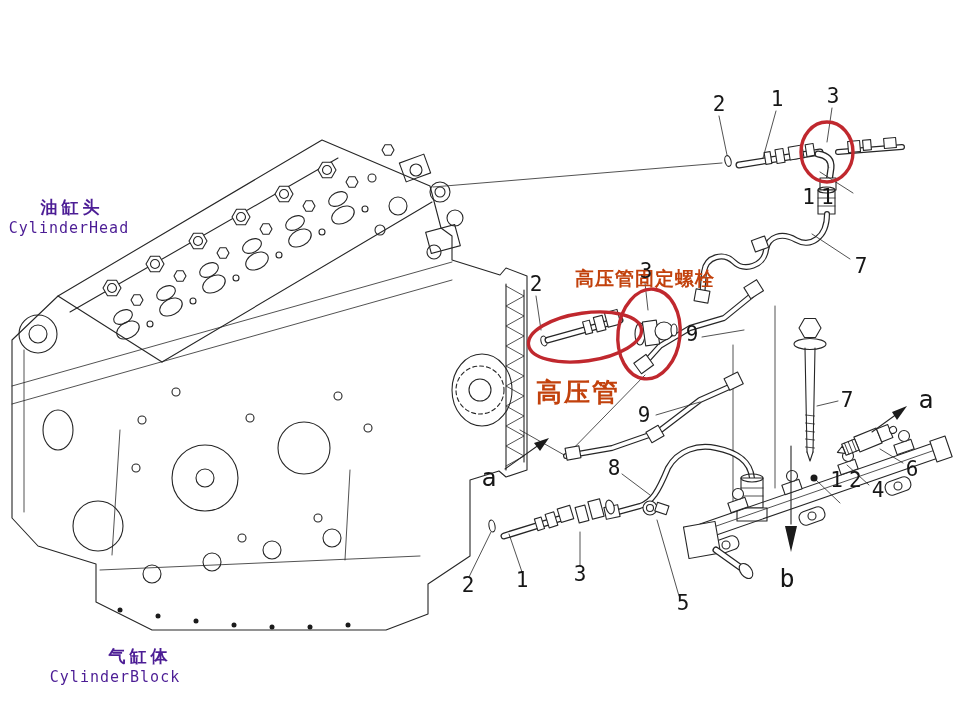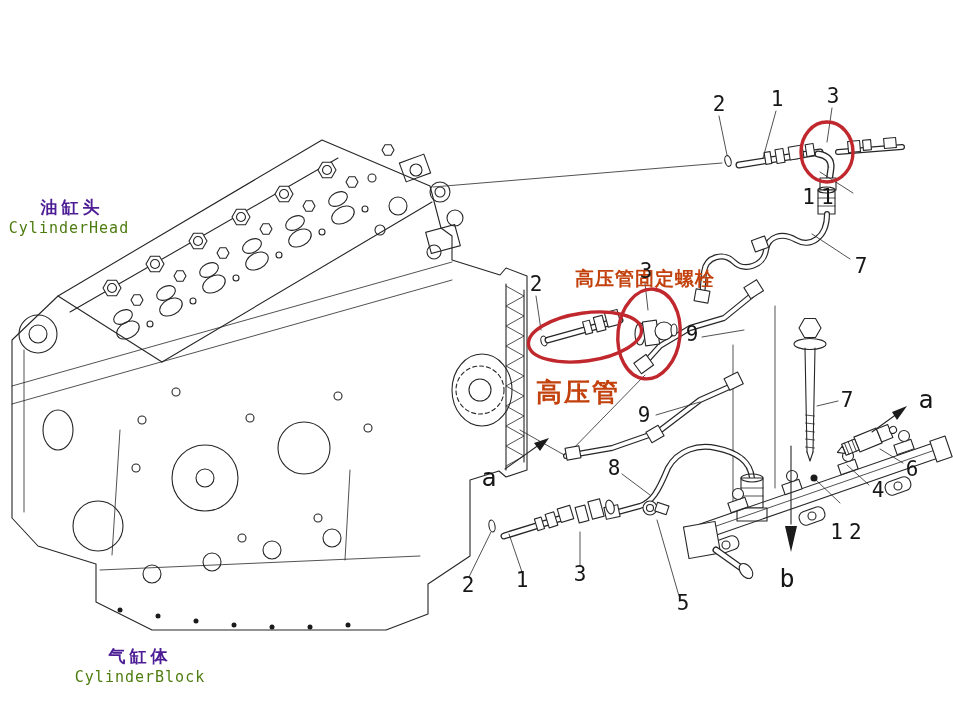--- a/index.html
+++ b/index.html
@@ -18,21 +18,21 @@
   .hl{fill:none;stroke-width:3.4;}
 
   
   .plabel{position:absolute;transform:translate(-50%,-50%);font-size:21px;color:#161616;
           white-space:nowrap;line-height:1;}
   .plabel.wide{letter-spacing:6px;padding-left:6px;}
   .plabel.letter{font-size:25px;}
   .caption-zh{position:absolute;transform:translate(-50%,-50%);font-size:17px;font-weight:bold;
           color:#4c1d95;letter-spacing:4px;white-space:nowrap;line-height:1;
           font-family:"DejaVu Sans", sans-serif;}
-  .caption-en{position:absolute;transform:translate(-50%,-50%);font-size:15px;color:#4d7c0f;
+  .caption-en{position:absolute;transform:translate(-50%,-50%);font-size:15px;color:#4c1d95;
           white-space:nowrap;line-height:1;letter-spacing:1px;}
   .red-label{position:absolute;transform:translate(-50%,-50%);color:#c2410c;font-weight:bold;
           white-space:nowrap;line-height:1;font-family:"DejaVu Sans", sans-serif;}
   .red-label.small{font-size:19px;letter-spacing:1px;}
   .red-label.big{font-size:26px;letter-spacing:2px;}
 </style>
 </head>
 <body>
 
 <div class="stage">
@@ -305,39 +305,39 @@
   <g>
     <ellipse class="hl" cx="585" cy="337" rx="57" ry="24" transform="rotate(-8 585 337)" stroke="#c0282e"></ellipse>
     <ellipse class="hl" cx="649" cy="334" rx="31" ry="45" transform="rotate(6 649 334)" stroke="#c0282e"></ellipse>
     <ellipse class="hl" cx="827" cy="152" rx="26" ry="30" stroke="#c0282e"></ellipse>
   </g>
 </svg>
 
 <div class="caption-zh" style="left:72px;top:207px">油缸头</div>
 <div class="caption-en" style="left:69px;top:228px">CylinderHead</div>
 <div class="caption-zh" style="left:140px;top:656px">气缸体</div>
-<div class="caption-en" style="left:140px;top:677px">CylinderBlock</div>
+<div class="caption-en" style="left:115px;top:677px">CylinderBlock</div>
 
 <div class="red-label small" style="left:645px;top:278px">高压管固定螺栓</div>
 <div class="red-label big" style="left:578px;top:392px">高压管</div>
 
 <div class="plabel" style="left:719px;top:104px">2</div>
 <div class="plabel" style="left:777px;top:99px">1</div>
 <div class="plabel" style="left:833px;top:96px">3</div>
 <div class="plabel wide" style="left:818px;top:197px">11</div>
 <div class="plabel wide" style="left:861px;top:266px">7</div>
 <div class="plabel" style="left:536px;top:284px">2</div>
 <div class="plabel" style="left:646px;top:271px">3</div>
 <div class="plabel" style="left:692px;top:334px">9</div>
 <div class="plabel" style="left:644px;top:415px">9</div>
 <div class="plabel" style="left:847px;top:400px">7</div>
 <div class="plabel letter" style="left:926px;top:399px">a</div>
 <div class="plabel" style="left:912px;top:469px">6</div>
 <div class="plabel" style="left:878px;top:490px">4</div>
-<div class="plabel wide" style="left:846px;top:532px">12</div>
+<div class="plabel wide" style="left:846px;top:480px">12</div>
 <div class="plabel letter" style="left:787px;top:578px">b</div>
 <div class="plabel" style="left:614px;top:468px">8</div>
 <div class="plabel" style="left:683px;top:603px">5</div>
 <div class="plabel" style="left:468px;top:585px">2</div>
 <div class="plabel" style="left:522px;top:580px">1</div>
 <div class="plabel" style="left:580px;top:574px">3</div>
 <div class="plabel letter" style="left:489px;top:477px">a</div>
 
 </div>
 

